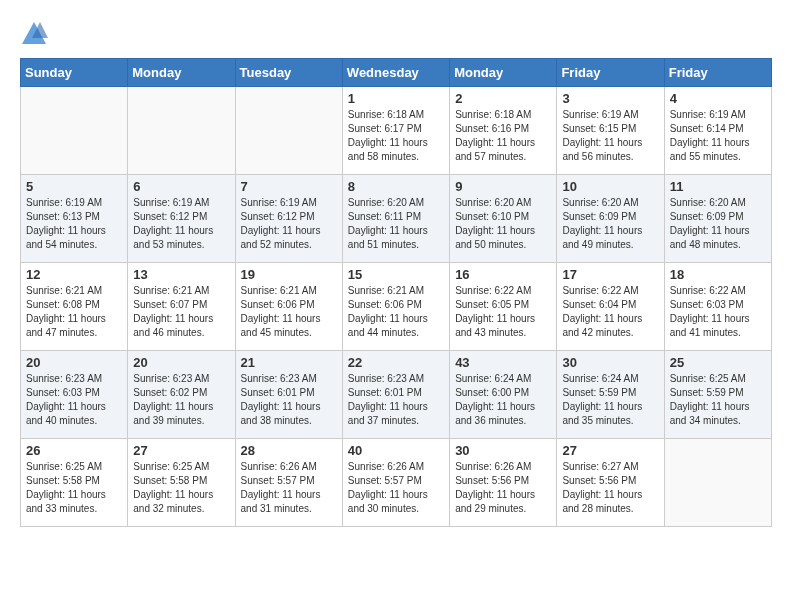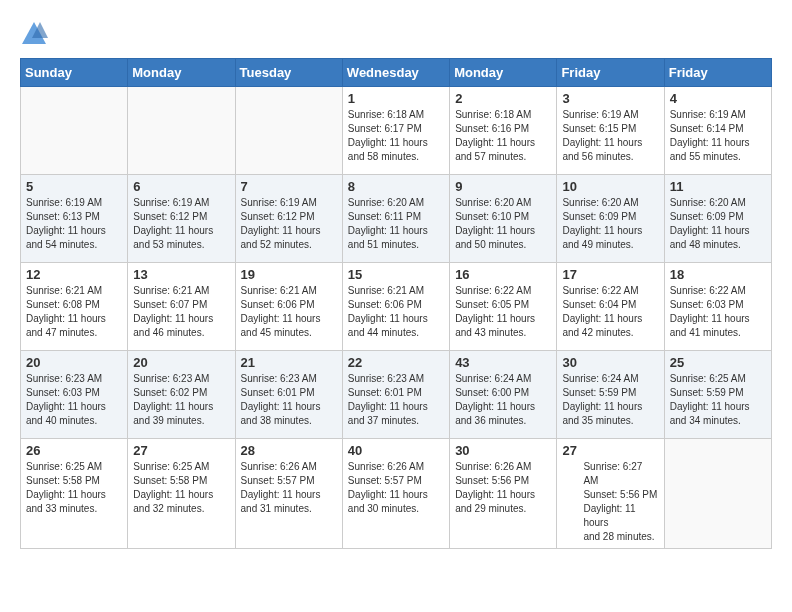--- a/index.html
+++ b/index.html
@@ -336,21 +336,21 @@
         </td>
         <td>
           <span class="day-num">30</span>
           <div class="day-info" style="white-space: pre-line;">Sunrise: 6:26 AM
 Sunset: 5:56 PM
 Daylight: 11 hours
 and 29 minutes.</div>
         </td>
         <td>
           <span class="day-num">27</span>
-          <div class="day-info" style="white-space: pre-line; margin-left: 21px;">Sunrise: 6:27 AM
+          <div class="day-info" style="white-space: pre-line;">Sunrise: 6:27 AM
 Sunset: 5:56 PM
 Daylight: 11 hours
 and 28 minutes.</div>
         </td>
         <td class="empty"></td>
       </tr>
     </tbody>
 </table>
 
 </body></html>

